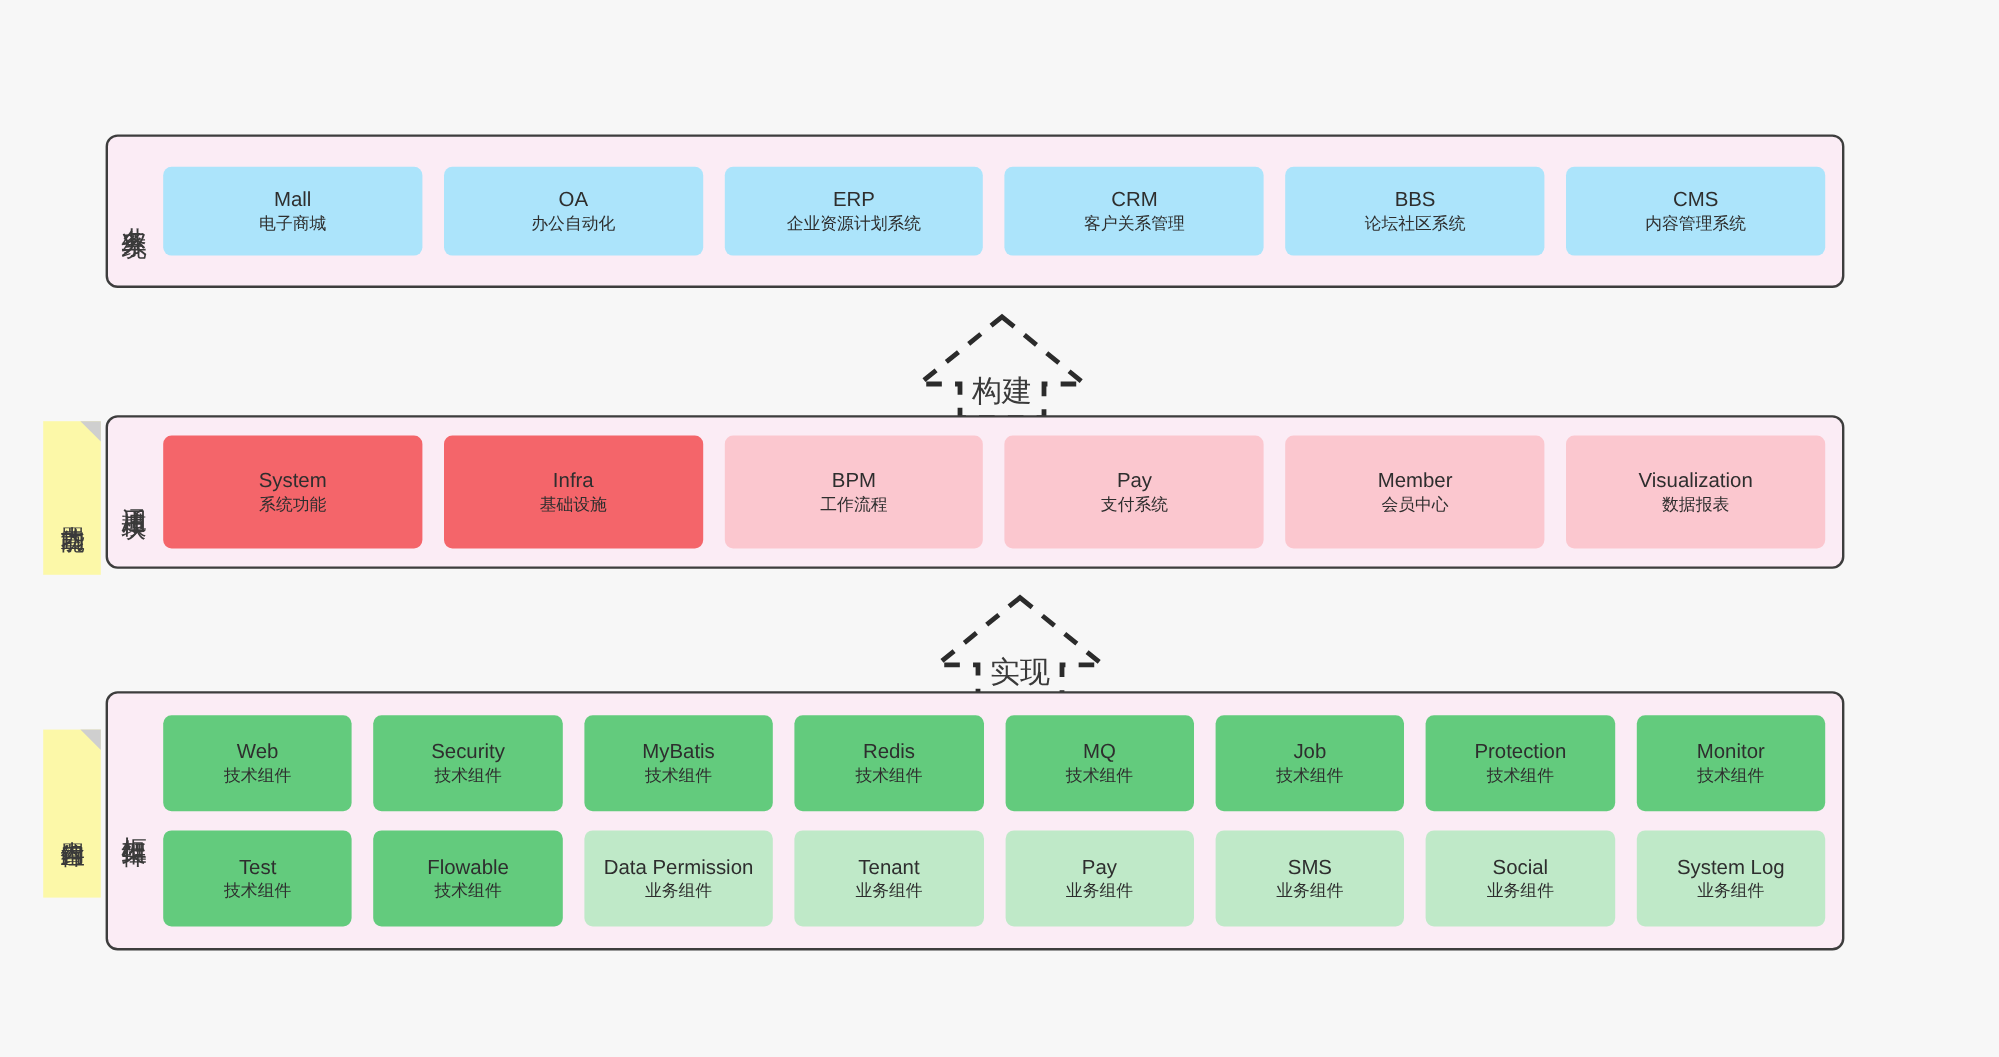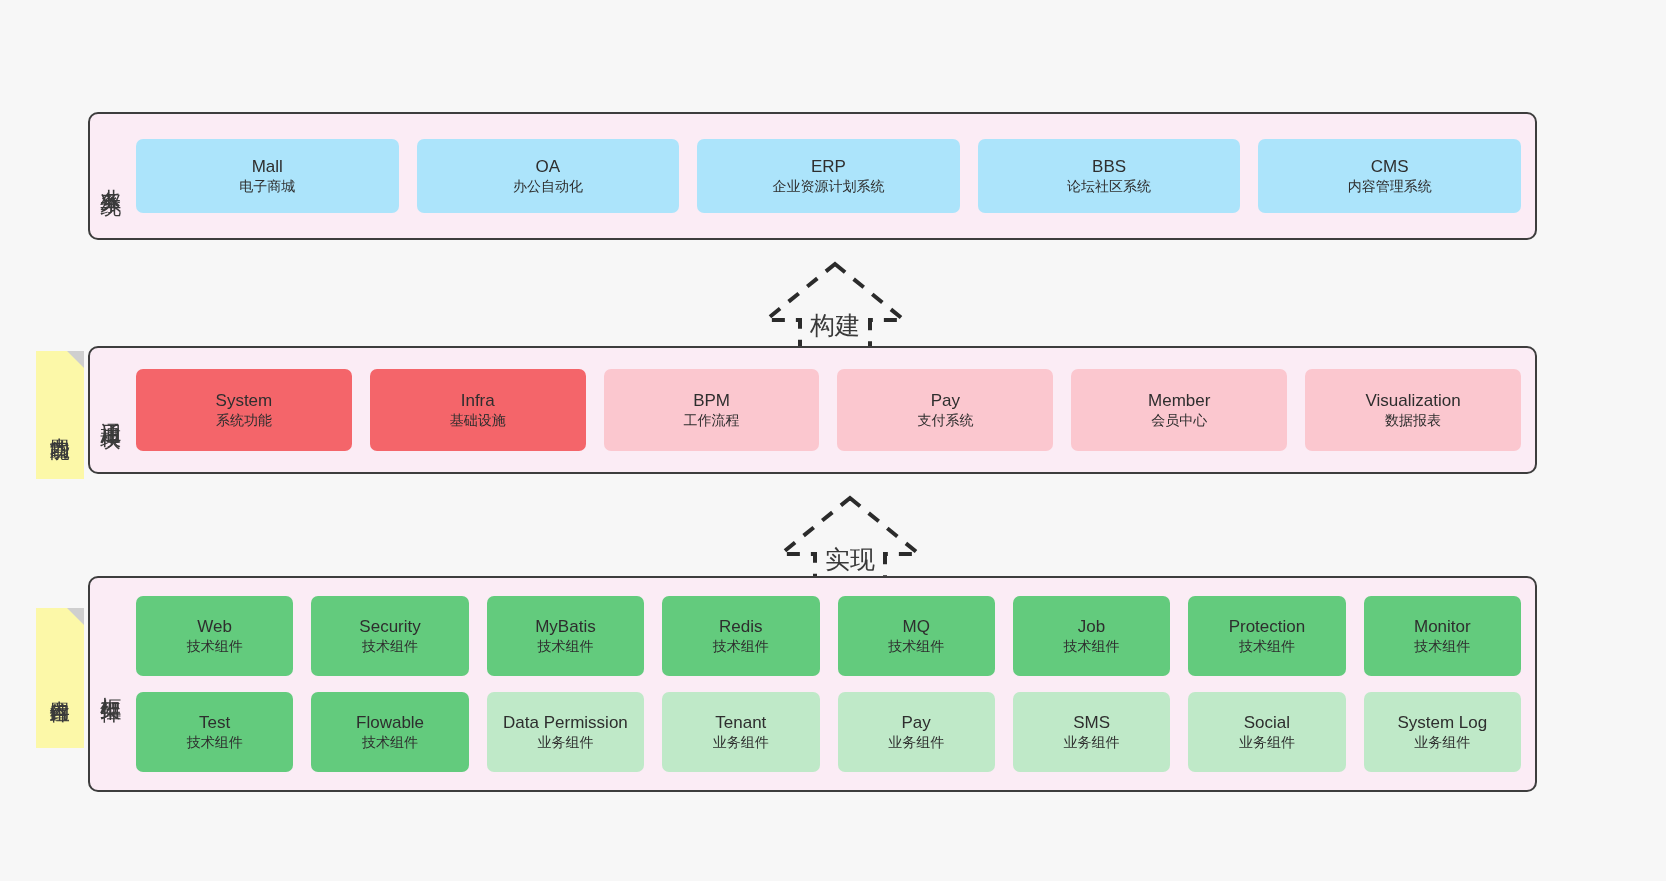--- a/index.html
+++ b/index.html
@@ -70,21 +70,21 @@
   .c-red{background:#f4656a;}
   .c-pink{background:#fbc7cf;}
   .c-green{background:#63cb7d;text-align:right;}
   .c-lgreen{background:#bfe9c8;}
 
   
   #band-business{left:88px;top:112px;width:1449px;height:128px;}
   #band-business .row{height:74px;}
 
   #band-common{left:88px;top:346px;width:1449px;height:128px;}
-  #band-common .row{height:82px;}
+  #band-common .row{height:94px;}
 
   #band-framework{left:88px;top:576px;width:1449px;height:216px;}
   #band-framework .row{height:80px;}
 
   
   .note{
     position:absolute;
     background:#fcf8a8;
     width:48px;
     display:flex;
@@ -143,20 +143,24 @@
         </div>
         <div class="cell c-blue">
           <span class="t1">OA</span>
           <span class="t2">办公自动化</span>
         </div>
         <div class="cell c-blue">
           <span class="t1">ERP</span>
           <span class="t2">企业资源计划系统</span>
         </div>
         <div class="cell c-blue">
+          <span class="t1">CRM</span>
+          <span class="t2">客户关系管理</span>
+        </div>
+        <div class="cell c-blue">
           <span class="t1">BBS</span>
           <span class="t2">论坛社区系统</span>
         </div>
         <div class="cell c-blue">
           <span class="t1">CMS</span>
           <span class="t2">内容管理系统</span>
         </div>
       </div>
     </div>
   </div>

